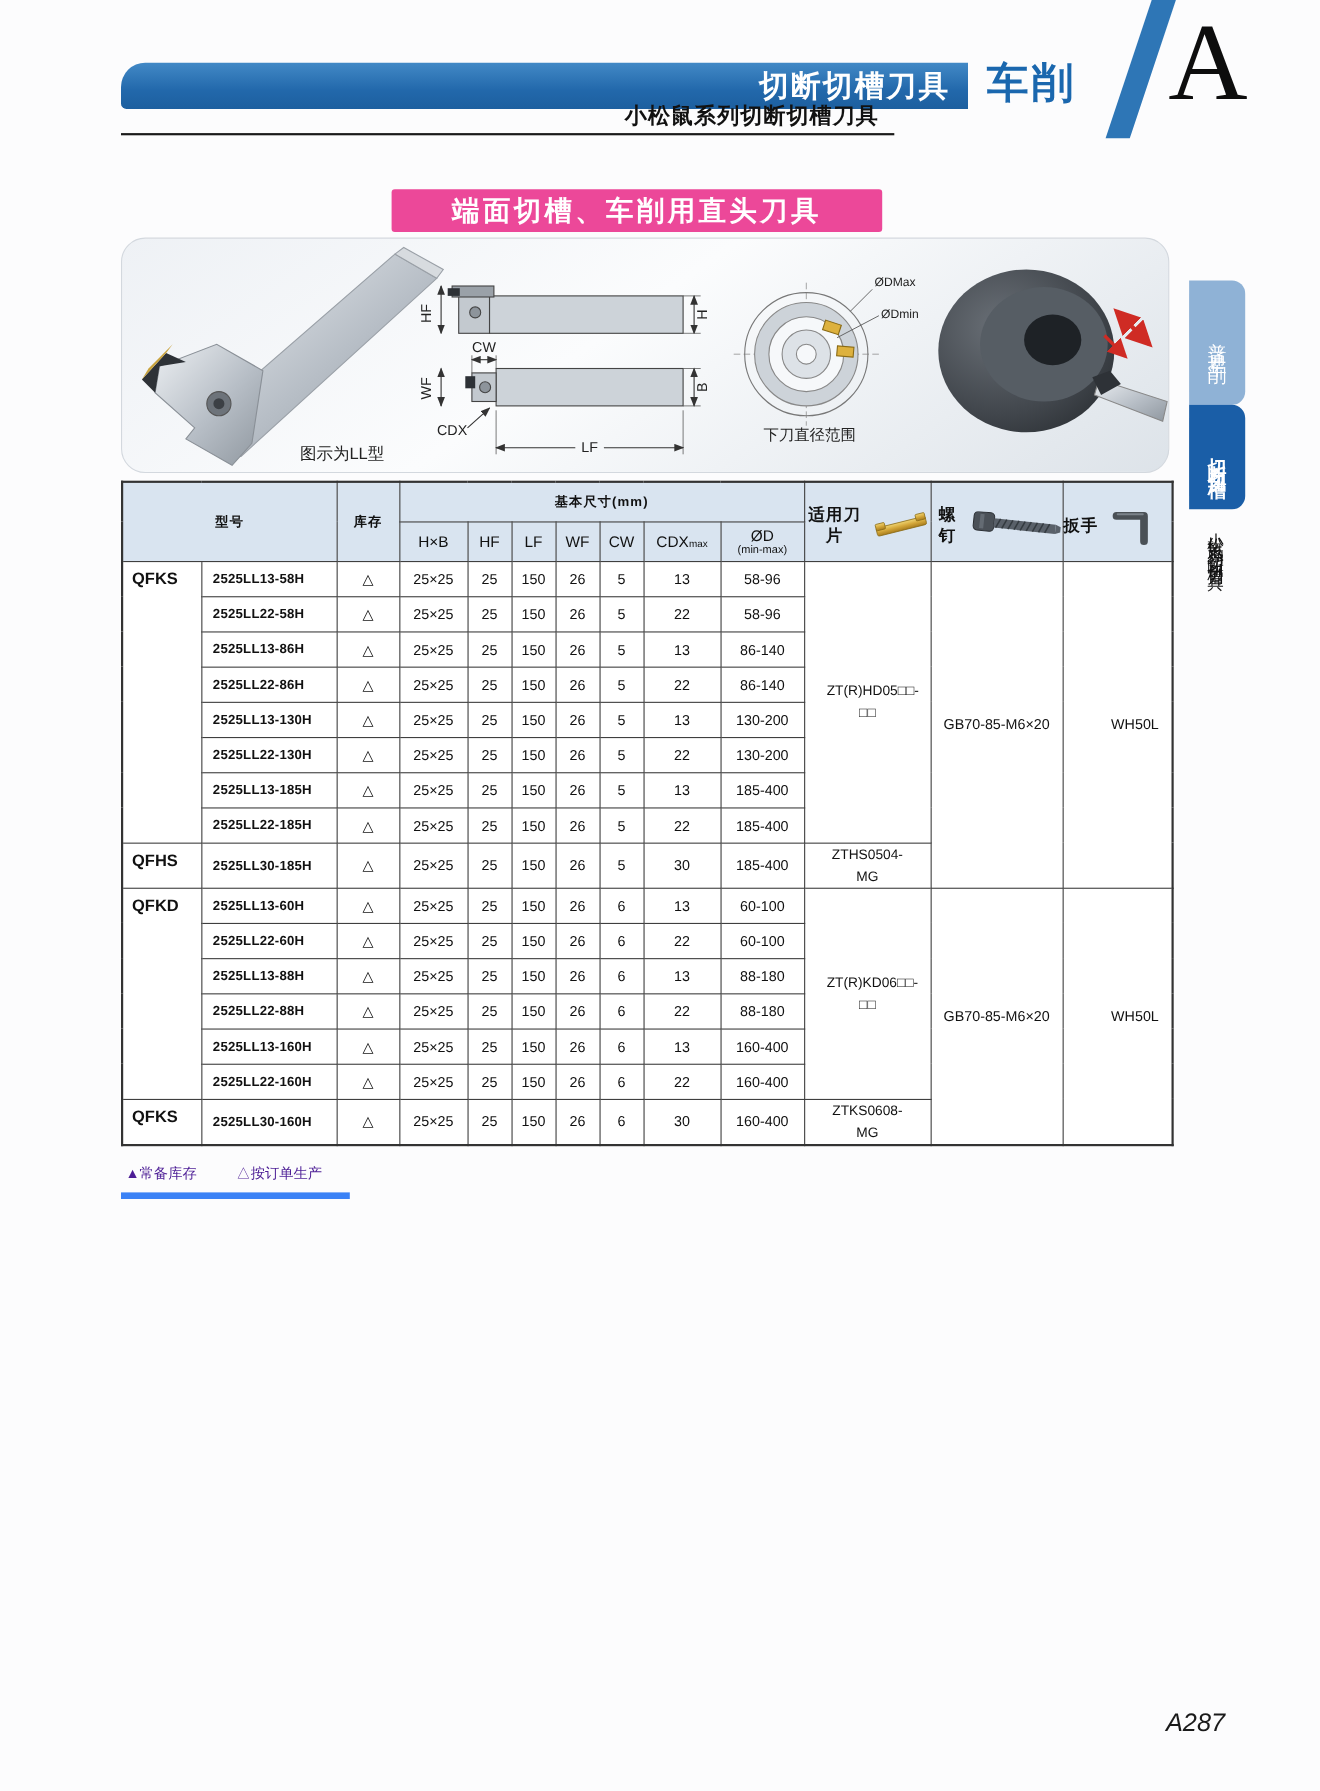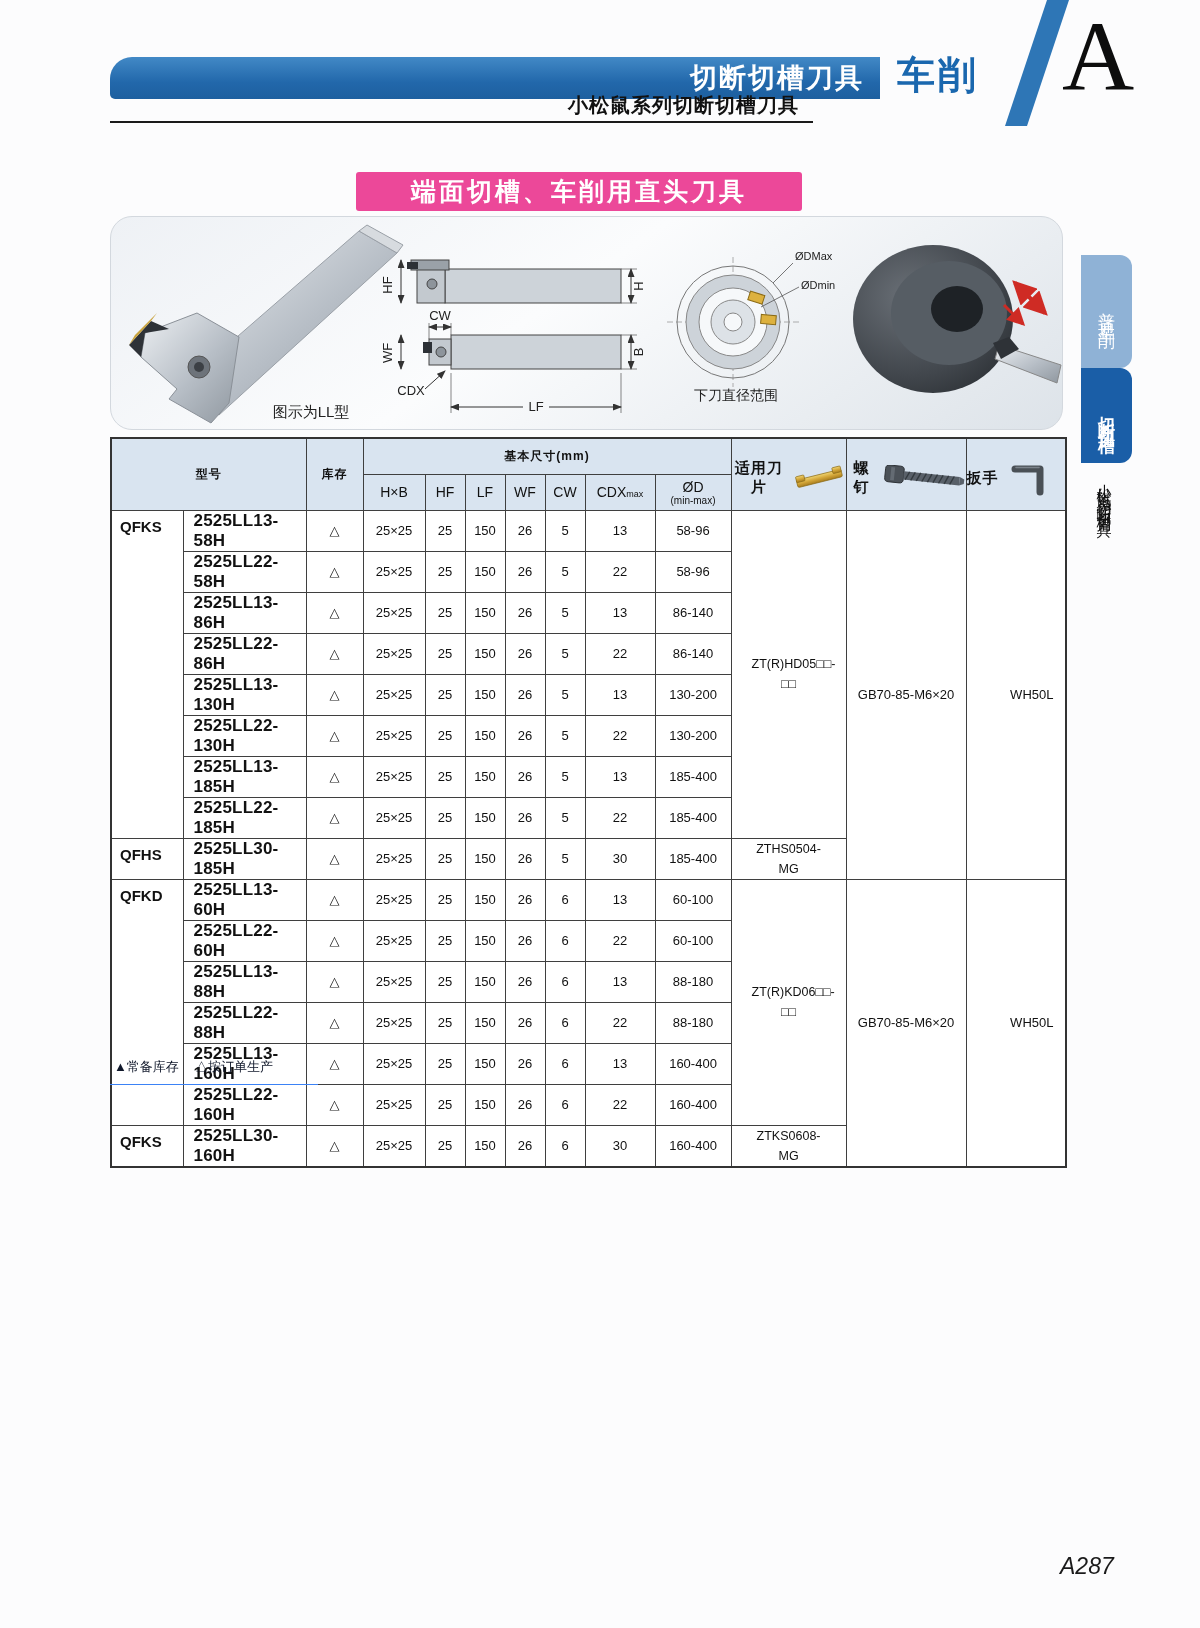--- a/index.html
+++ b/index.html
@@ -39,30 +39,30 @@
   .spec-table th, .spec-table td { border:1px solid #3f3f3f; color:#111; vertical-align:middle; }
   .spec-table th { background:#d9e4f0; text-align:center; }
   .th-main { font-size:12px; font-weight:bold; height:36px; letter-spacing:1px; }
   .th-dim { height:36px; font-weight:normal; font-size:14px; }
   .th-sub { font-size:9px; }
   .th-od-sub { font-size:10px; font-weight:normal; }
   .th-part { vertical-align:top; }
   .part-head { display:flex; align-items:center; gap:7px; padding-top:8px; font-size:15px; font-weight:bold; letter-spacing:1px; }
   .spec-table tbody td { height:32px; background:#fff; text-align:center; }
   .group-cell { font-weight:bold; font-size:15px; text-align:left !important; vertical-align:top !important; padding:7px 0 0 8px; }
-  .model-cell { font-weight:bold; font-size:17px; text-align:left !important; padding-left:10px; letter-spacing:0.2px; }
+  .model-cell { font-weight:bold; font-size:12px; text-align:left !important; padding-left:10px; letter-spacing:0.2px; }
   .stock-cell { font-size:13px; }
   .dim-cell { font-size:13px; }
   .insert-cell { font-size:12.5px; line-height:1.6; padding:0 20px; }
   .screw-cell { font-size:13px;margin-top:14px; }
   .wrench-cell { font-size:13px;padding-left:32px; }
 
   
-  .legend { position:absolute; left:110px; top:1058px; width:208px; padding:0 0 8px 4px; border-bottom:1px solid #3b82f6;
-    font-size:13px; color:#0f172a; display:flex; gap:16px; white-space:nowrap; }
+  .legend { position:absolute; left:110px; top:1058px; width:208px; padding:0 0 8px 4px; border-bottom:6px solid #3b82f6;
+    font-size:13px; color:#4c1d95; display:flex; gap:36px; white-space:nowrap; }
   .page-number { position:absolute; left:1060px; top:1553px; font-family:Liberation Sans, sans-serif; font-style:italic; font-size:23px; color:#1a1a1a;text-align:right; }
 </style>
 </head>
 <body>
 
 <div class="page">
 
   <div class="title-bar">
     <span>切断切槽刀具</span>
   </div>

